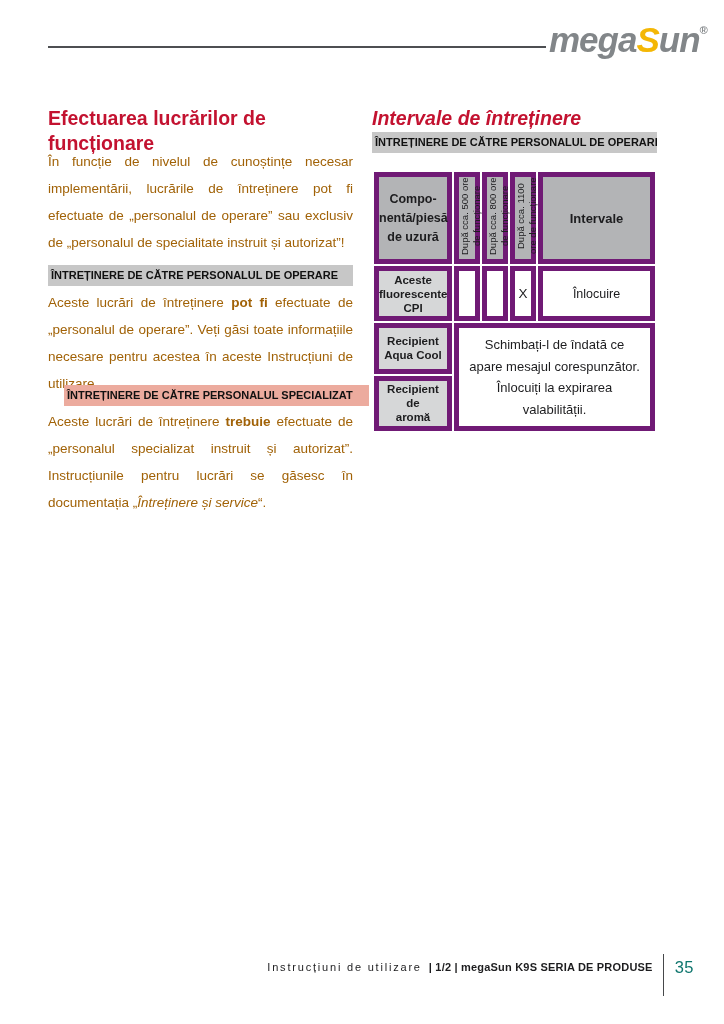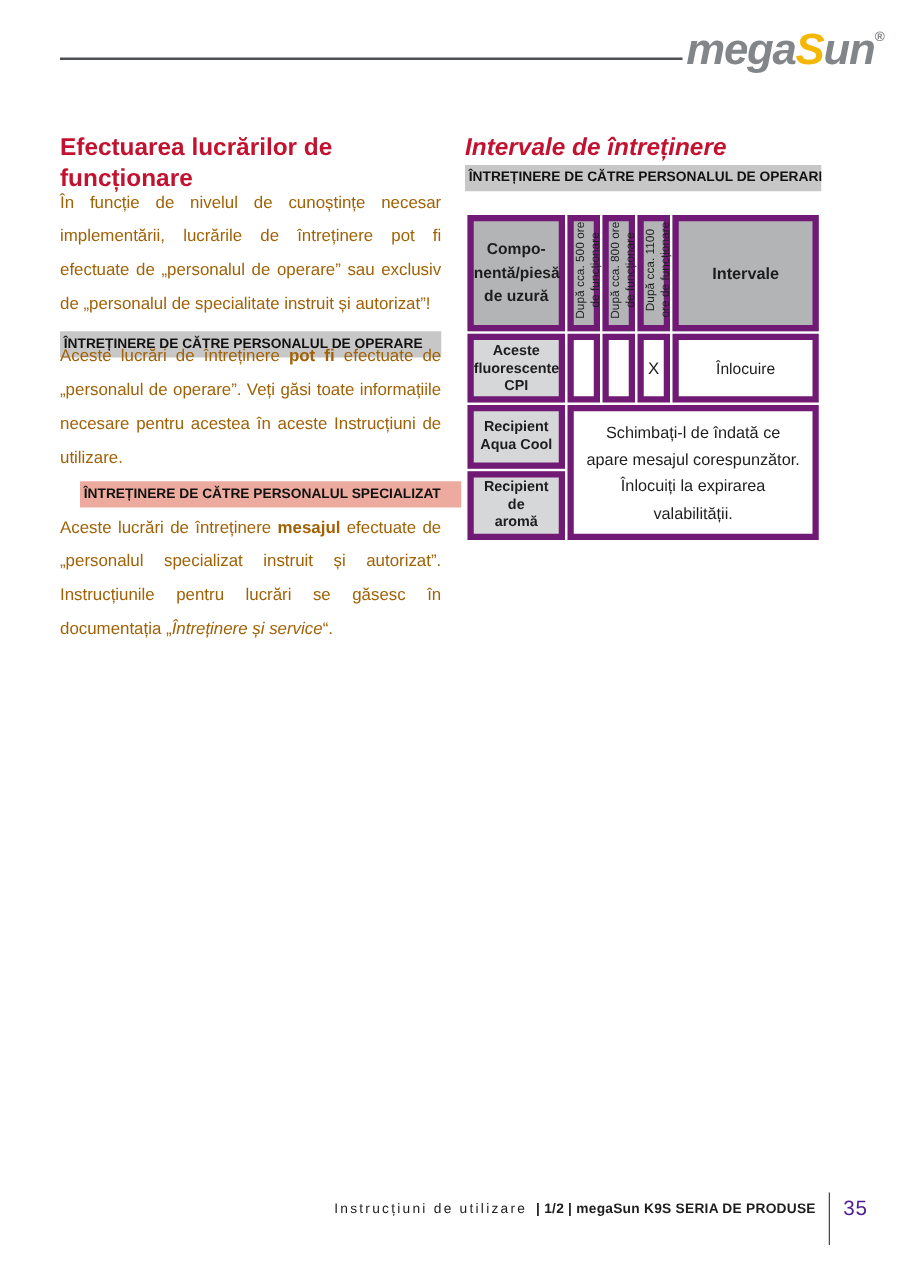--- a/index.html
+++ b/index.html
@@ -24,21 +24,21 @@
 
   .para { font-size:13.5px; line-height:27px; text-align:justify; color:#a16207; }
   .sec-bar { height:21px; line-height:21px; font-size:11px; font-weight:bold;
              padding-left:3px; color:#111; white-space:nowrap; overflow:hidden; }
   .bar-gray { background:#c7c7c7; }
   .bar-pink { background:#ecab9e;margin-left:16px; }
 
   .pos-title { top:0; }
   .pos-intro { top:42px; }
   .pos-bar1  { top:159px; }
-  .pos-p2    { top:165px; }
+  .pos-p2    { top:183px; }
   .pos-bar2  { top:279px; }
   .pos-p3    { top:302px; }
 
   .pos-rtitle { top:0;font-style:italic; }
   .pos-rbar   { top:26px; }
   .pos-rtable { top:64px; }
 
   .bold { font-weight:bold; }
   .ital { font-style:italic; }
 
@@ -60,21 +60,21 @@
   td.merged { text-align:left; vertical-align:middle; padding:6px 10px;
               font-size:13px; line-height:21.5px; white-space:pre-line; }
 
   
   .footer { position:absolute; left:0; top:954px; width:724px; height:48px; }
   .footer-inner { display:flex; justify-content:flex-end; align-items:flex-start; padding-right:30px;margin-left:40px; }
   .f-left { font-size:11px; letter-spacing:1.8px; margin-top:7px; white-space:nowrap; }
   .f-mid  { font-size:11px; font-weight:bold; margin-left:7px; margin-top:7px;
             letter-spacing:0.2px; white-space:nowrap; }
   .f-div  { width:1px; height:42px; background:#46484a; margin-left:10px; margin-right:11px; }
-  .f-page { font-size:16.5px; color:#4c1d95; margin-top:4px; letter-spacing:0.5px; }
+  .f-page { font-size:16.5px; color:#0f766e; margin-top:4px; letter-spacing:0.5px; }
 </style>
 </head>
 <body>
 
 <div id="page">
 
   <div class="top-rule"></div>
   <div class="logo">
     <span>mega</span><span class="accent">S</span><span>un</span><span class="mark">®</span>
   </div>
@@ -83,21 +83,21 @@
     <div class="h1 pos-title">Efectuarea lucrărilor de funcționare</div>
 
     <div class="para pos-intro">În funcție de nivelul de cunoștințe necesar implementării, lucrările de întreținere pot fi efectuate de „personalul de operare” sau exclusiv de „personalul de specialitate instruit și autorizat”!</div>
 
     <div class="sec-bar bar-gray pos-bar1">ÎNTREȚINERE DE CĂTRE PERSONALUL DE OPERARE</div>
 
     <div class="para pos-p2"><span>Aceste lucrări de întreținere </span><span class="bold">pot fi</span><span> efectuate de „personalul de operare”. Veți găsi toate informațiile necesare pentru acestea în aceste Instrucțiuni de utilizare.</span></div>
 
     <div class="sec-bar bar-pink pos-bar2">ÎNTREȚINERE DE CĂTRE PERSONALUL SPECIALIZAT</div>
 
-    <div class="para pos-p3"><span>Aceste lucrări de întreținere </span><span class="bold">mesajul</span><span> efectuate de „personalul specializat instruit și autorizat”. Instrucțiunile pentru lucrări se găsesc în documentația „</span><span class="ital">Întreținere și service</span><span>“.</span></div>
+    <div class="para pos-p3"><span>Aceste lucrări de întreținere </span><span class="bold">trebuie</span><span> efectuate de „personalul specializat instruit și autorizat”. Instrucțiunile pentru lucrări se găsesc în documentația „</span><span class="ital">Întreținere și service</span><span>“.</span></div>
   </div>
 
   <div class="col col-right">
     <div class="h1 pos-rtitle">Intervale de întreținere</div>
 
     <div class="sec-bar bar-gray pos-rbar">ÎNTREȚINERE DE CĂTRE PERSONALUL DE OPERARE</div>
 
     <div class="pos-rtable">
       <table class="maint">
         <colgroup>

